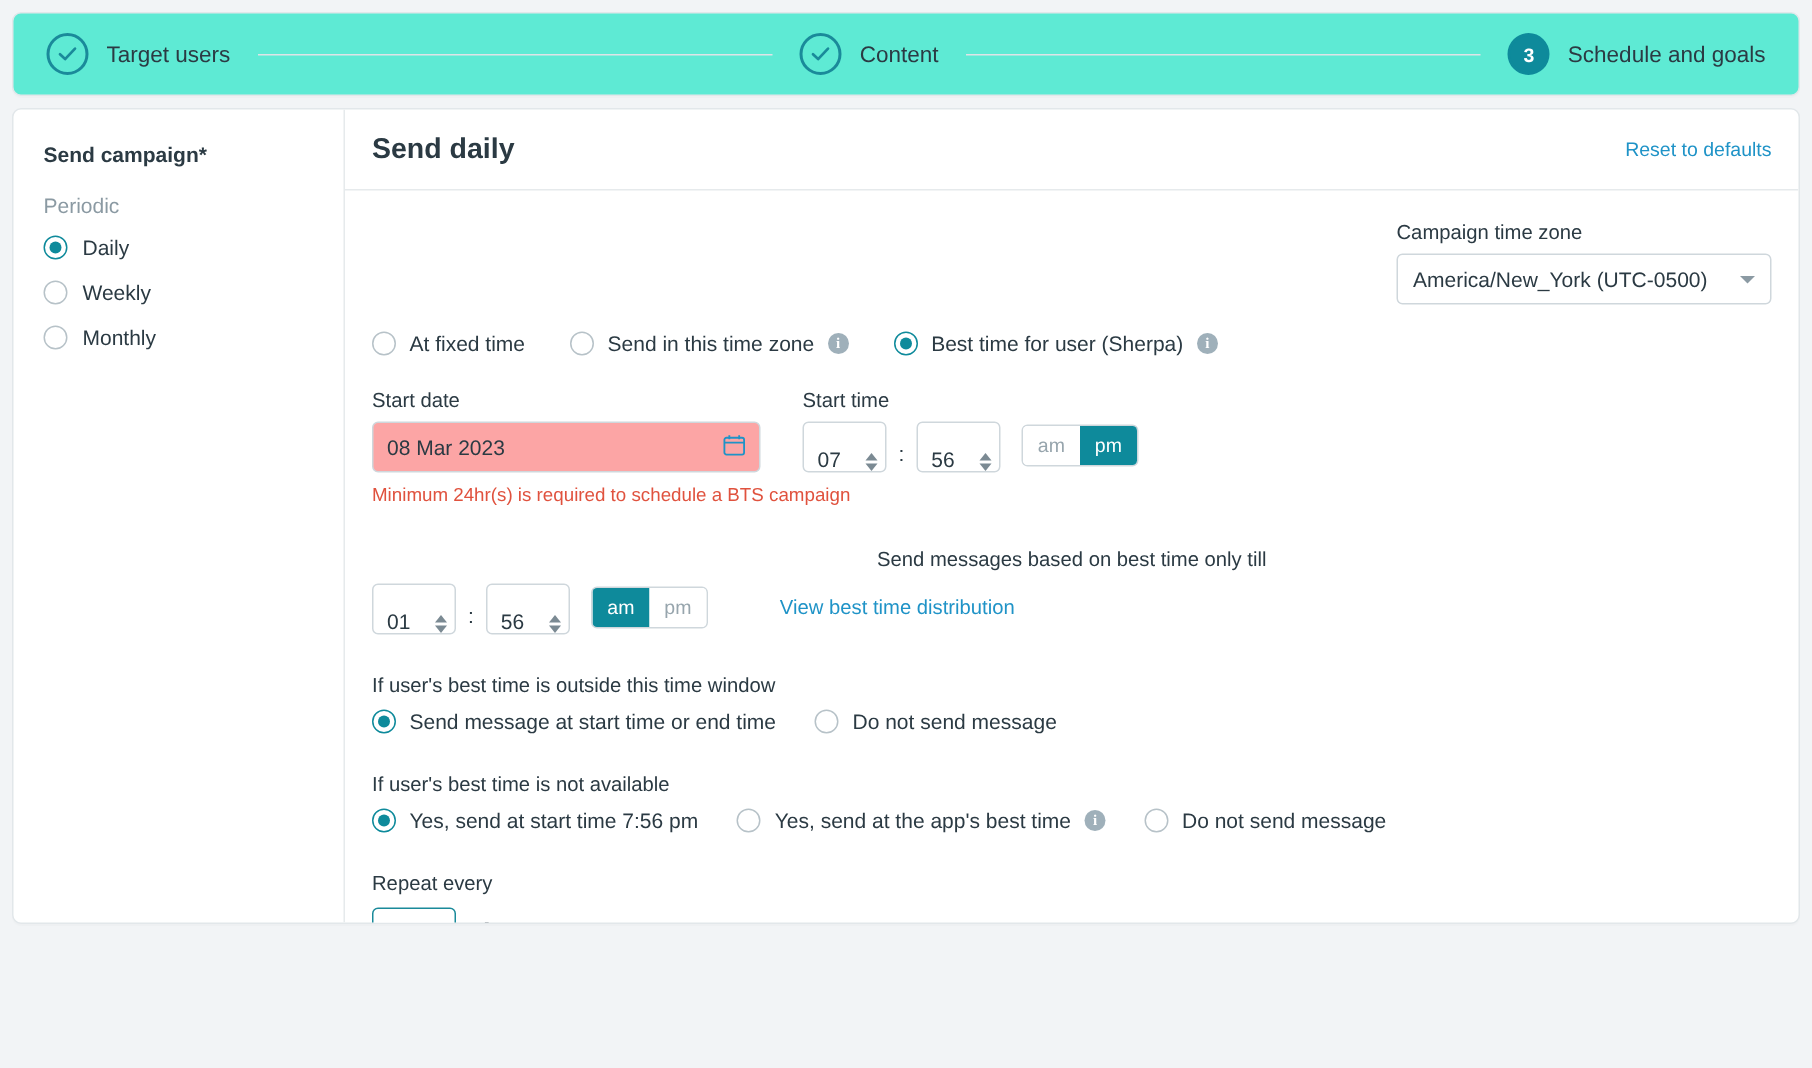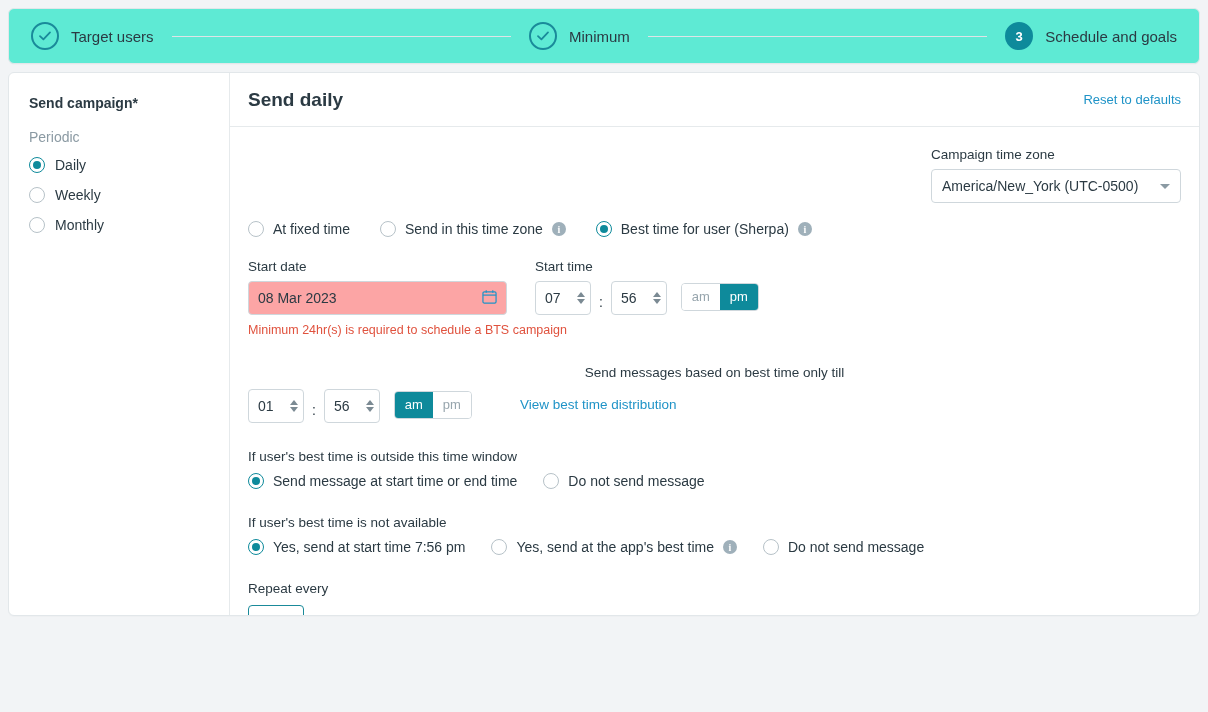--- a/index.html
+++ b/index.html
@@ -105,21 +105,21 @@
   .dt-wrap { margin-top: 22px; display: flex; gap: 28px; }
   .date-input {
     width: 259px; height: 34px; border: 1px solid #cfd7dc; border-radius: 4px;
     background: #fca5a5; display: flex; align-items: center; justify-content: space-between;
     padding: 0 9px; font-size: 14px; color: #2b3a43;
   }
   .cal-icon { color: #1f93c7; }
 
   .spin {
     width: 56px; height: 34px; border: 1px solid #cfd7dc; border-radius: 4px;
-    background: #fff; display: flex; align-items: center; justify-content: space-between;
+    background: #fff; display: flex; align-items: flex-end; justify-content: space-between;
     padding: 0 5px 0 9px; font-size: 14px; color: #2b3a43;
   }
   .spin.focused { border-color: #1a8a9a; }
   .arrows { display: flex; flex-direction: column; gap: 2px; }
   .arrow-up { width: 0; height: 0; border-left: 4px solid transparent; border-right: 4px solid transparent; border-bottom: 5px solid #7b8a93; }
   .arrow-down { width: 0; height: 0; border-left: 4px solid transparent; border-right: 4px solid transparent; border-top: 5px solid #7b8a93; }
   .colon { padding: 0 8px; font-size: 14px; color: #2b3a43; align-self: center; margin-top: 8px; }
   .ampm {
     display: flex; border: 1px solid #cfd7dc; border-radius: 4px; overflow: hidden;
     height: 28px; margin-left: 14px; align-self: center; margin-bottom: 3px;
@@ -157,21 +157,21 @@
       </span>
       <span class="step-label">Target users</span>
     </div>
     <div class="step-line"></div>
     <div class="step">
       <span class="step-circle">
         <svg width="14" height="14" viewBox="0 0 14 14">
             <path d="M2 7.2 L5.4 10.4 L12 3.4" fill="none" stroke="#1a8a9a" stroke-width="1.8" stroke-linecap="round" stroke-linejoin="round"></path>
           </svg>
       </span>
-      <span class="step-label">Minimum</span>
+      <span class="step-label">Content</span>
     </div>
     <div class="step-line"></div>
     <div class="step">
       <span class="step-circle filled">3</span>
       <span class="step-label active">Schedule and goals</span>
     </div>
   </div>
 
   <div class="card">
 

